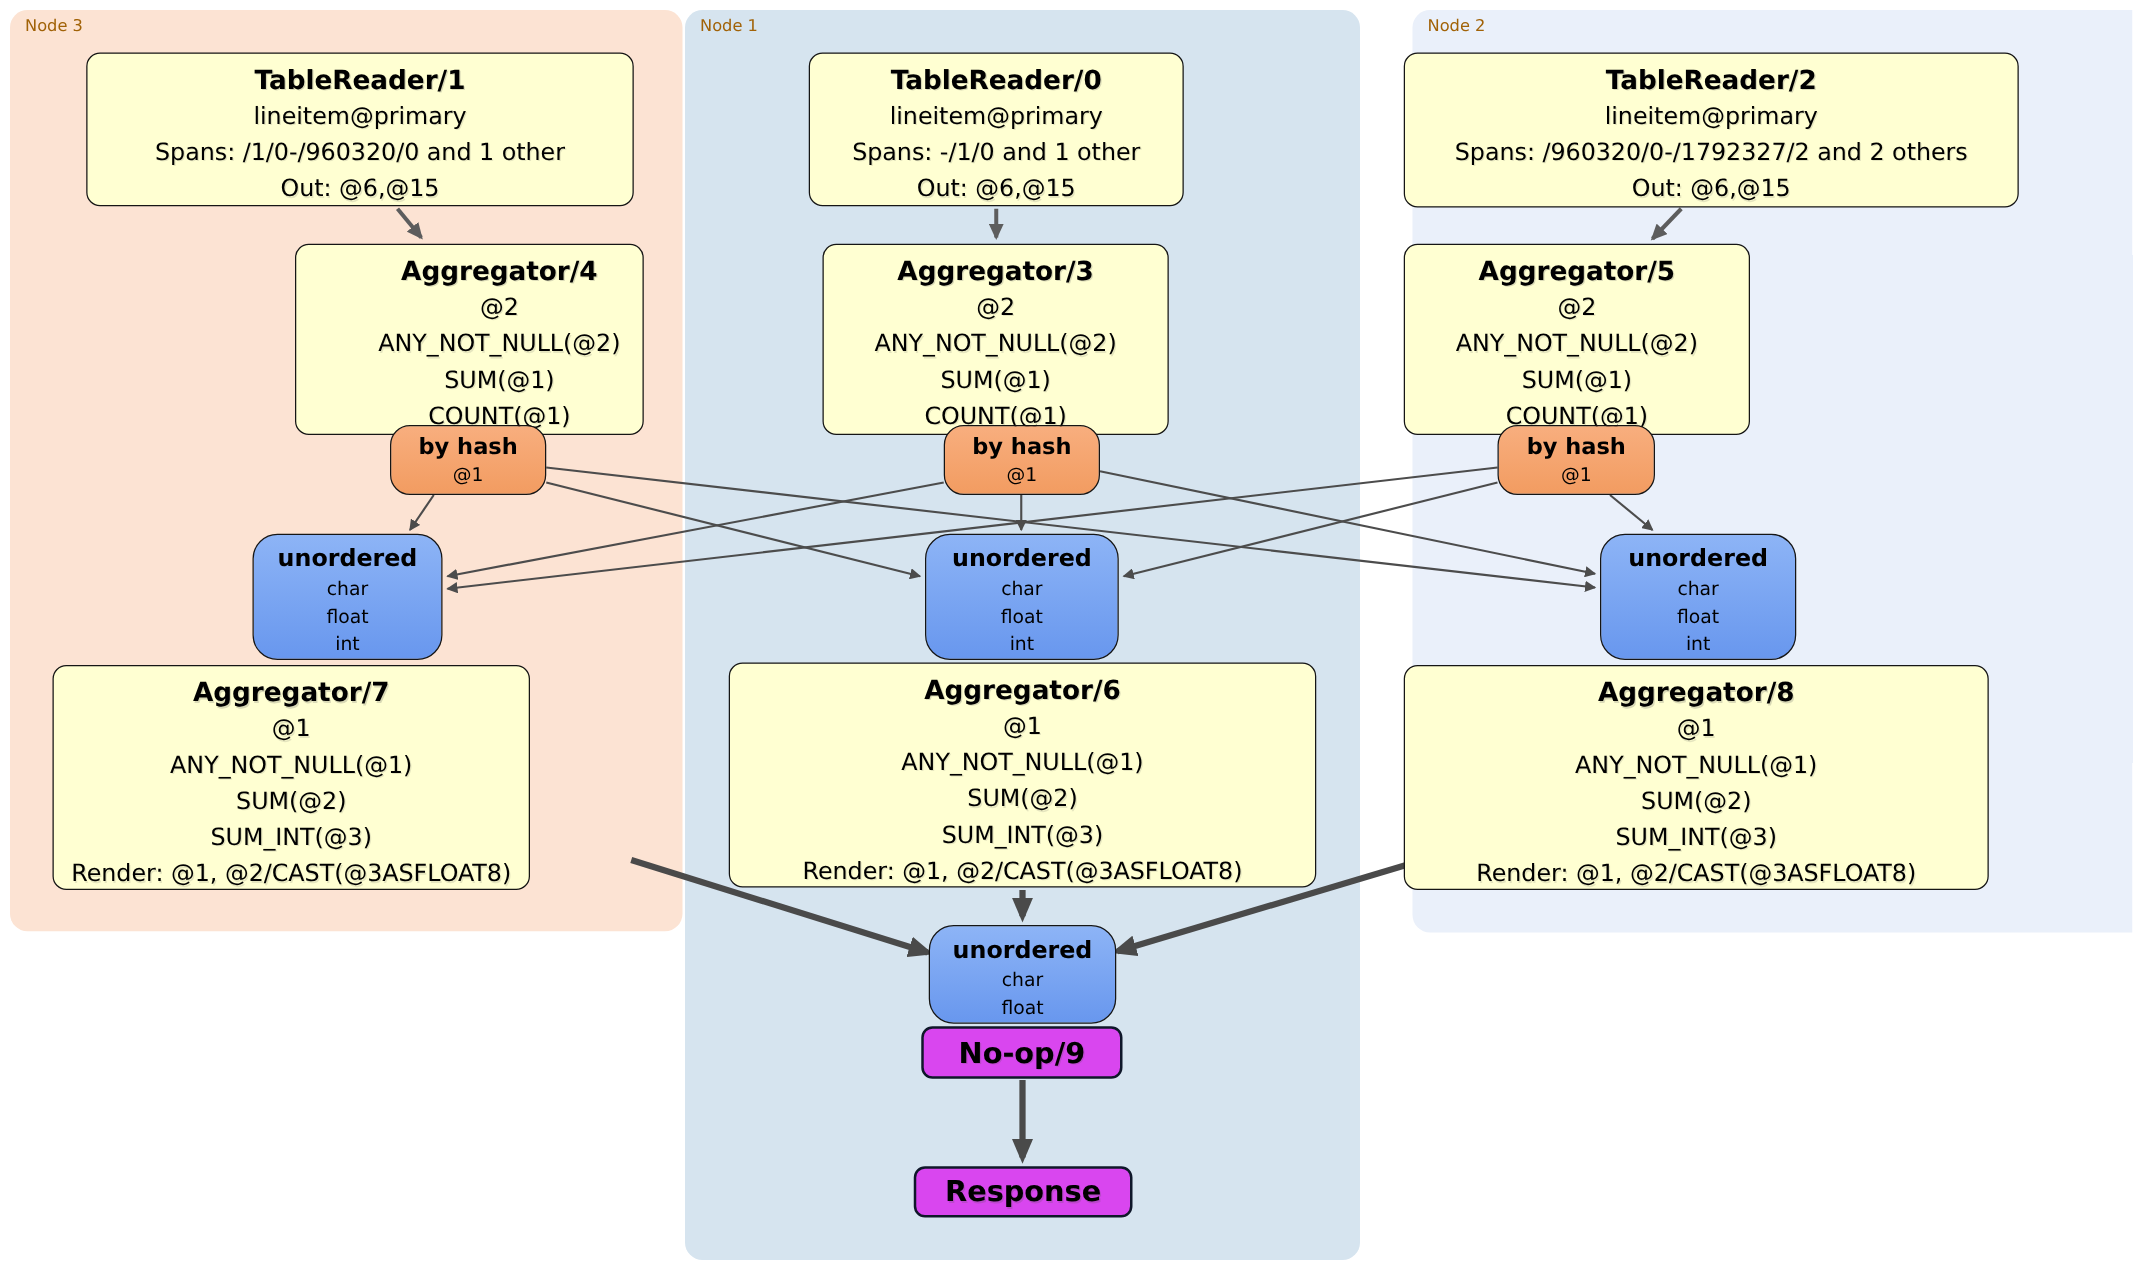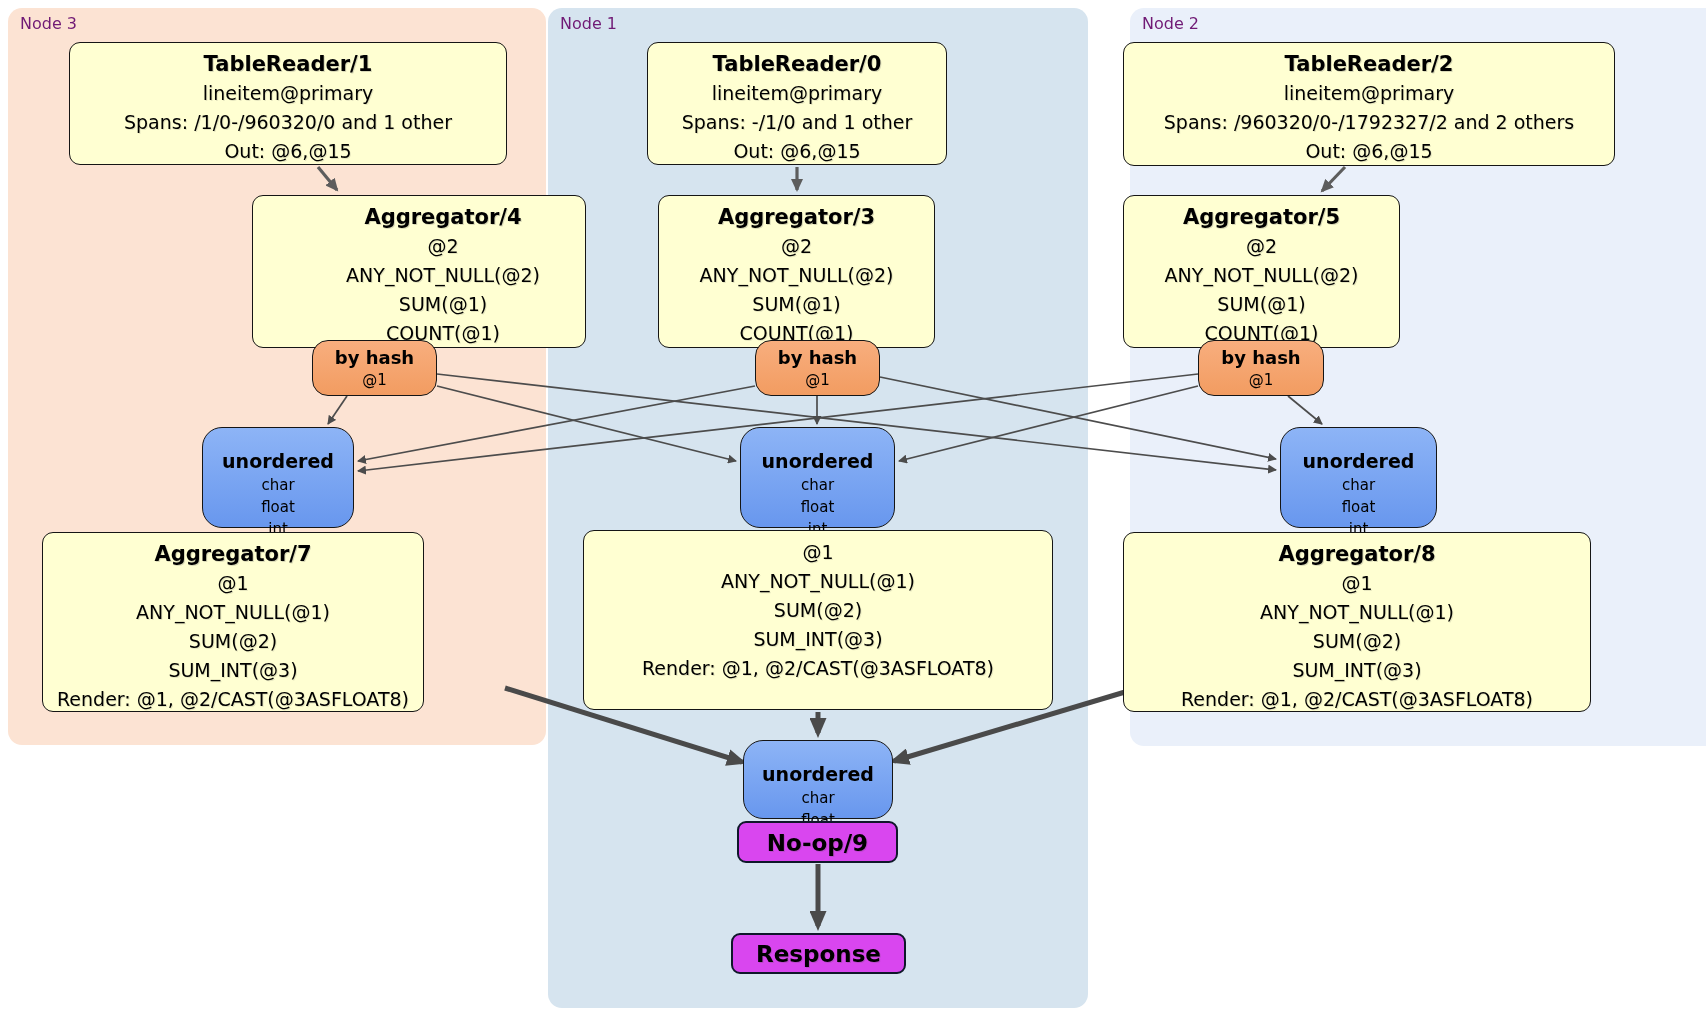--- a/index.html
+++ b/index.html
@@ -2,38 +2,38 @@
 <html><head>
 <meta charset="utf-8">
 <style>
   html,body { margin:0; padding:0; background:#ffffff; }
   #canvas {
     position:relative; width:1706px; height:1016px;
     font-family:"DejaVu Sans","Liberation Sans",sans-serif;
     color:#000; overflow:hidden; background:#ffffff;
   }
   .region { position:absolute; border-radius:14px; z-index:0; }
-  .region-label { position:absolute; top:6px; left:12px; font-size:16px; color:#701a75; }
+  .region-label { position:absolute; top:6px; left:12px; font-size:13px; color:#a16207; }
   #edges { position:absolute; left:0; top:0; z-index:1; }
   .box { position:absolute; box-sizing:border-box; text-align:center; z-index:2; }
   .op {
     background:#ffffd2; border:1.8px solid #151515; border-radius:11px;
     padding-top:7px;
   }
   .op-title { font-weight:bold; font-size:21px; line-height:29px; text-shadow:1px 1px 0 rgba(80,80,80,0.22); }
   .op-line  { font-size:19px; line-height:29px; text-shadow:1px 1px 0 rgba(80,80,80,0.15); }
   .router {
     background:linear-gradient(#f8ae7e,#f29c61); border:1.8px solid #151515;
     border-radius:16px; padding-top:5px;
   }
   .router-title { font-weight:bold; font-size:18px; line-height:24px; }
   .router-line { font-size:15px; line-height:20px; }
   .sync {
     background:linear-gradient(#8db4f6,#6897ee); border:1.8px solid #151515;
-    border-radius:20px; padding-top:20px;
+    border-radius:20px; padding-top:6px;
   }
   .sync-title { font-weight:bold; font-size:19px; line-height:26px; }
   .sync-line { font-size:15px; line-height:22px; }
   .terminal {
     background:#d946ef; border:2px solid #0f172a; border-radius:9px;
     font-weight:bold; font-size:23px; text-shadow:1px 1px 0 rgba(80,80,80,0.22);
   }
 </style>
 </head>
 <body>
@@ -88,21 +88,21 @@
       <line x1="818" y1="864" x2="818" y2="926" marker-end="url(#ah-thick)"></line>
     </g>
   </svg>
 
   <div class="box op" style="left:69px;top:42px;width:438px;height:123px;">
     <div class="op-title">TableReader/1</div>
     <div class="op-line">lineitem@primary</div>
     <div class="op-line">Spans: /1/0-/960320/0 and 1 other</div>
     <div class="op-line">Out: @6,@15</div>
   </div>
-  <div class="box op" style="left:252px;top:195px;width:334px;height:153px;padding-left:48px;">
+  <div class="box op" style="left:236px;top:195px;width:279px;height:153px;padding-left:48px;">
     <div class="op-title">Aggregator/4</div>
     <div class="op-line">@2</div>
     <div class="op-line">ANY_NOT_NULL(@2)</div>
     <div class="op-line">SUM(@1)</div>
     <div class="op-line">COUNT(@1)</div>
   </div>
   <div class="box router" style="left:312px;top:340px;width:125px;height:56px;">
     <div class="router-title">by hash</div>
     <div class="router-line">@1</div>
   </div>
@@ -138,20 +138,21 @@
     <div class="router-title">by hash</div>
     <div class="router-line">@1</div>
   </div>
   <div class="box sync" style="left:740px;top:427px;width:155px;height:101px;">
     <div class="sync-title">unordered</div>
     <div class="sync-line">char</div>
     <div class="sync-line">float</div>
     <div class="sync-line">int</div>
   </div>
   <div class="box op" style="left:583px;top:530px;width:470px;height:180px;">
+    <div class="op-title">Aggregator/6</div>
     <div class="op-line">@1</div>
     <div class="op-line">ANY_NOT_NULL(@1)</div>
     <div class="op-line">SUM(@2)</div>
     <div class="op-line">SUM_INT(@3)</div>
     <div class="op-line">Render: @1, @2/CAST(@3ASFLOAT8)</div>
   </div>
 
   <div class="box op" style="left:1123px;top:42px;width:492px;height:124px;">
     <div class="op-title">TableReader/2</div>
     <div class="op-line">lineitem@primary</div>

